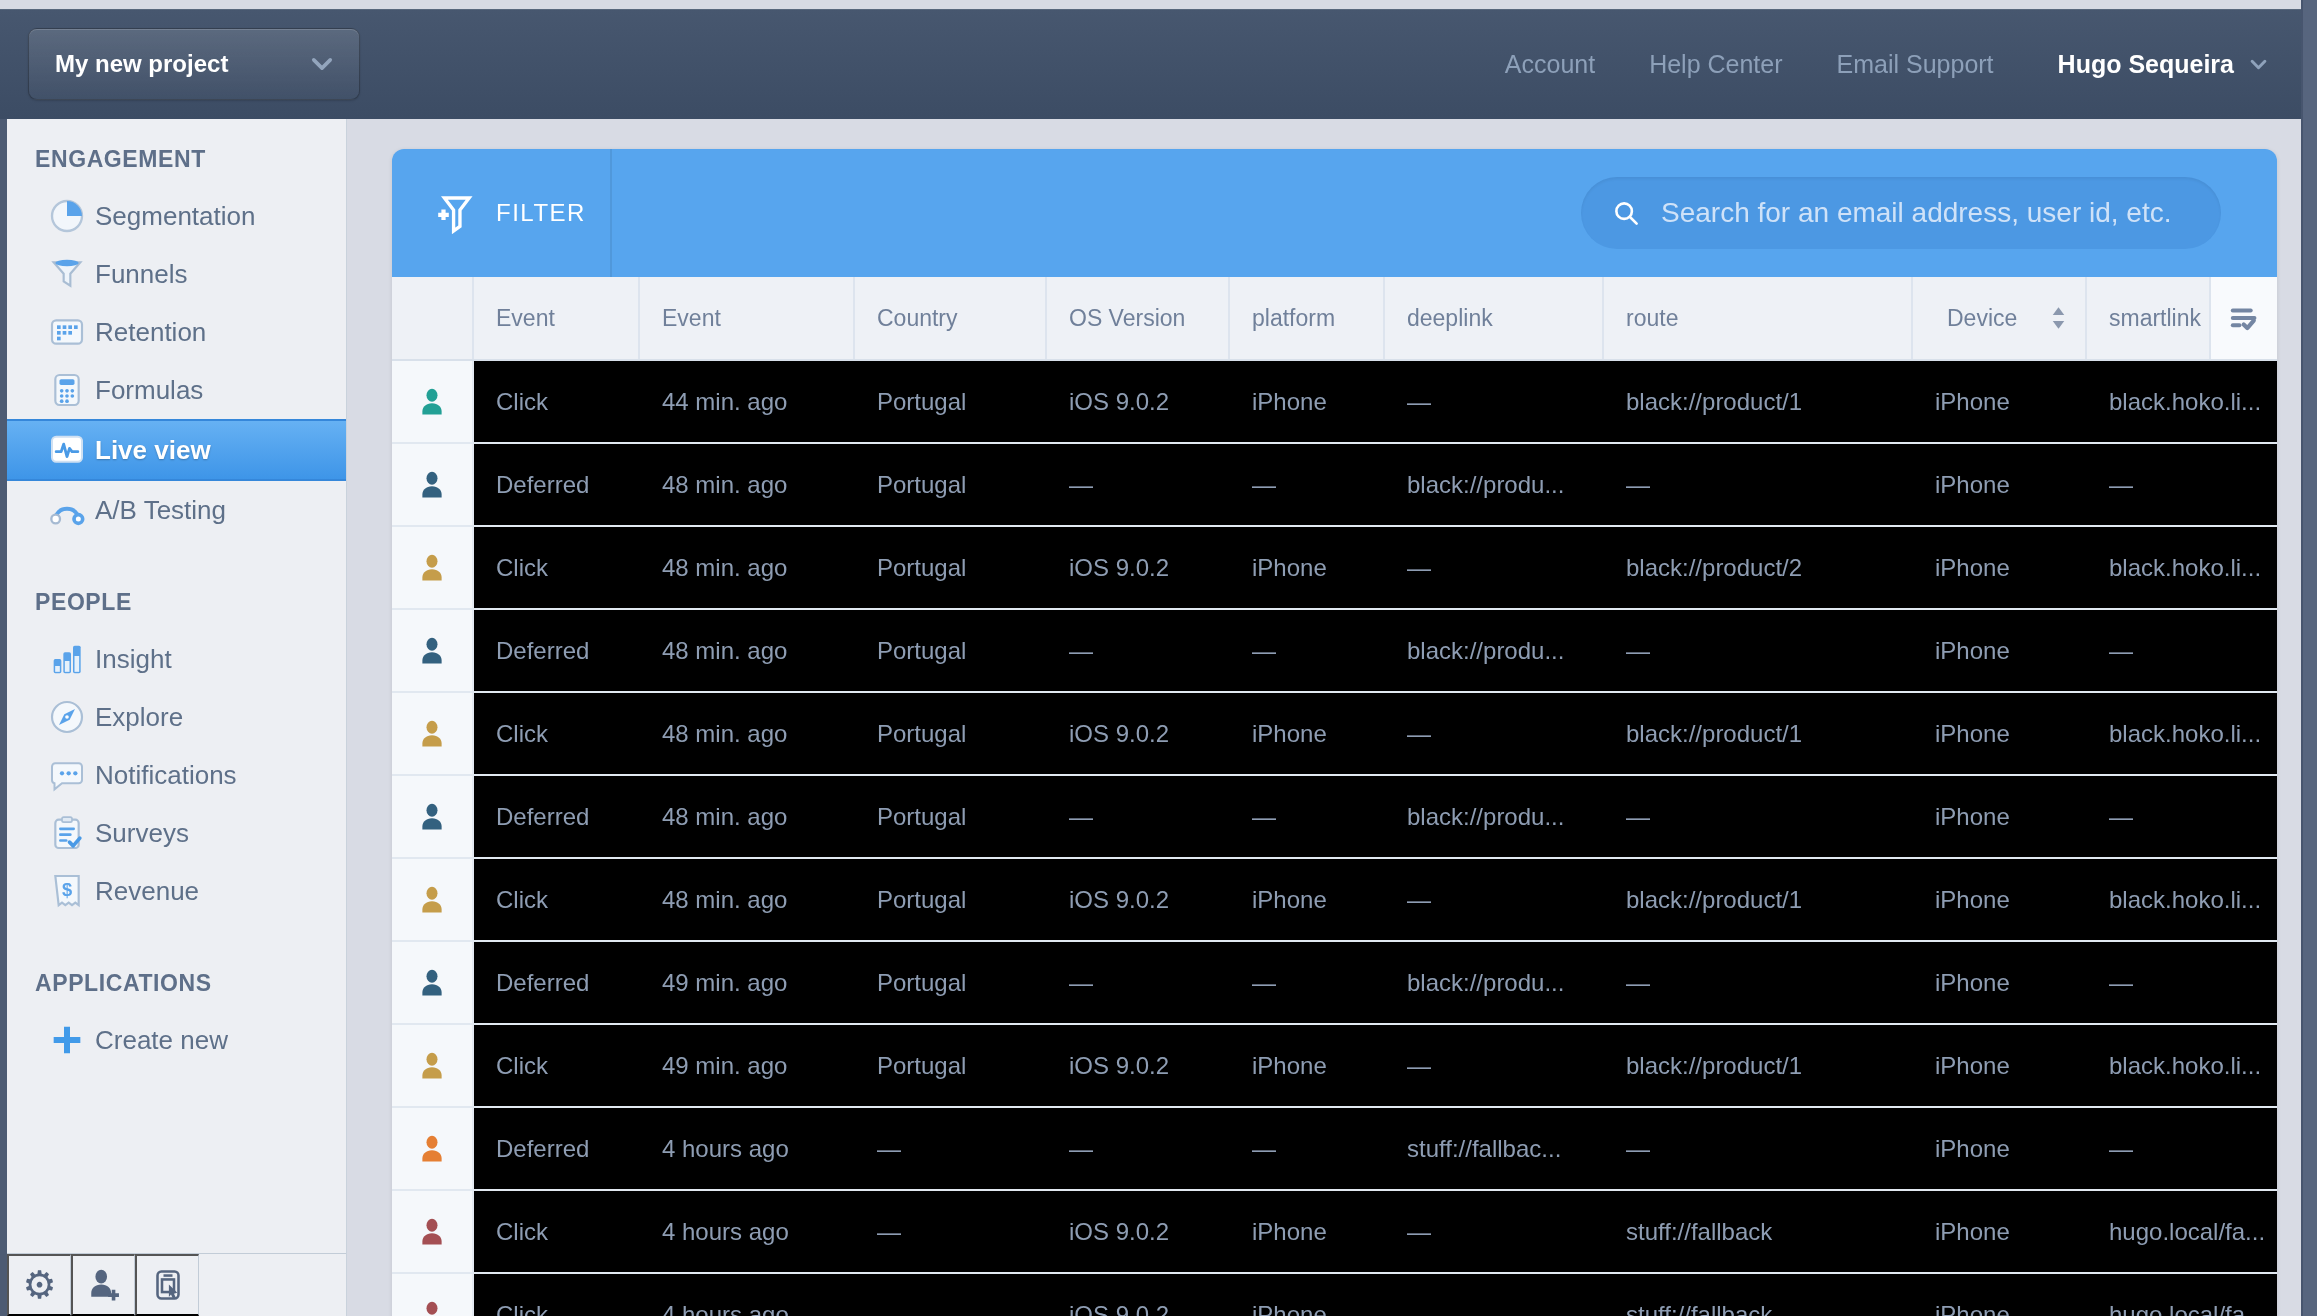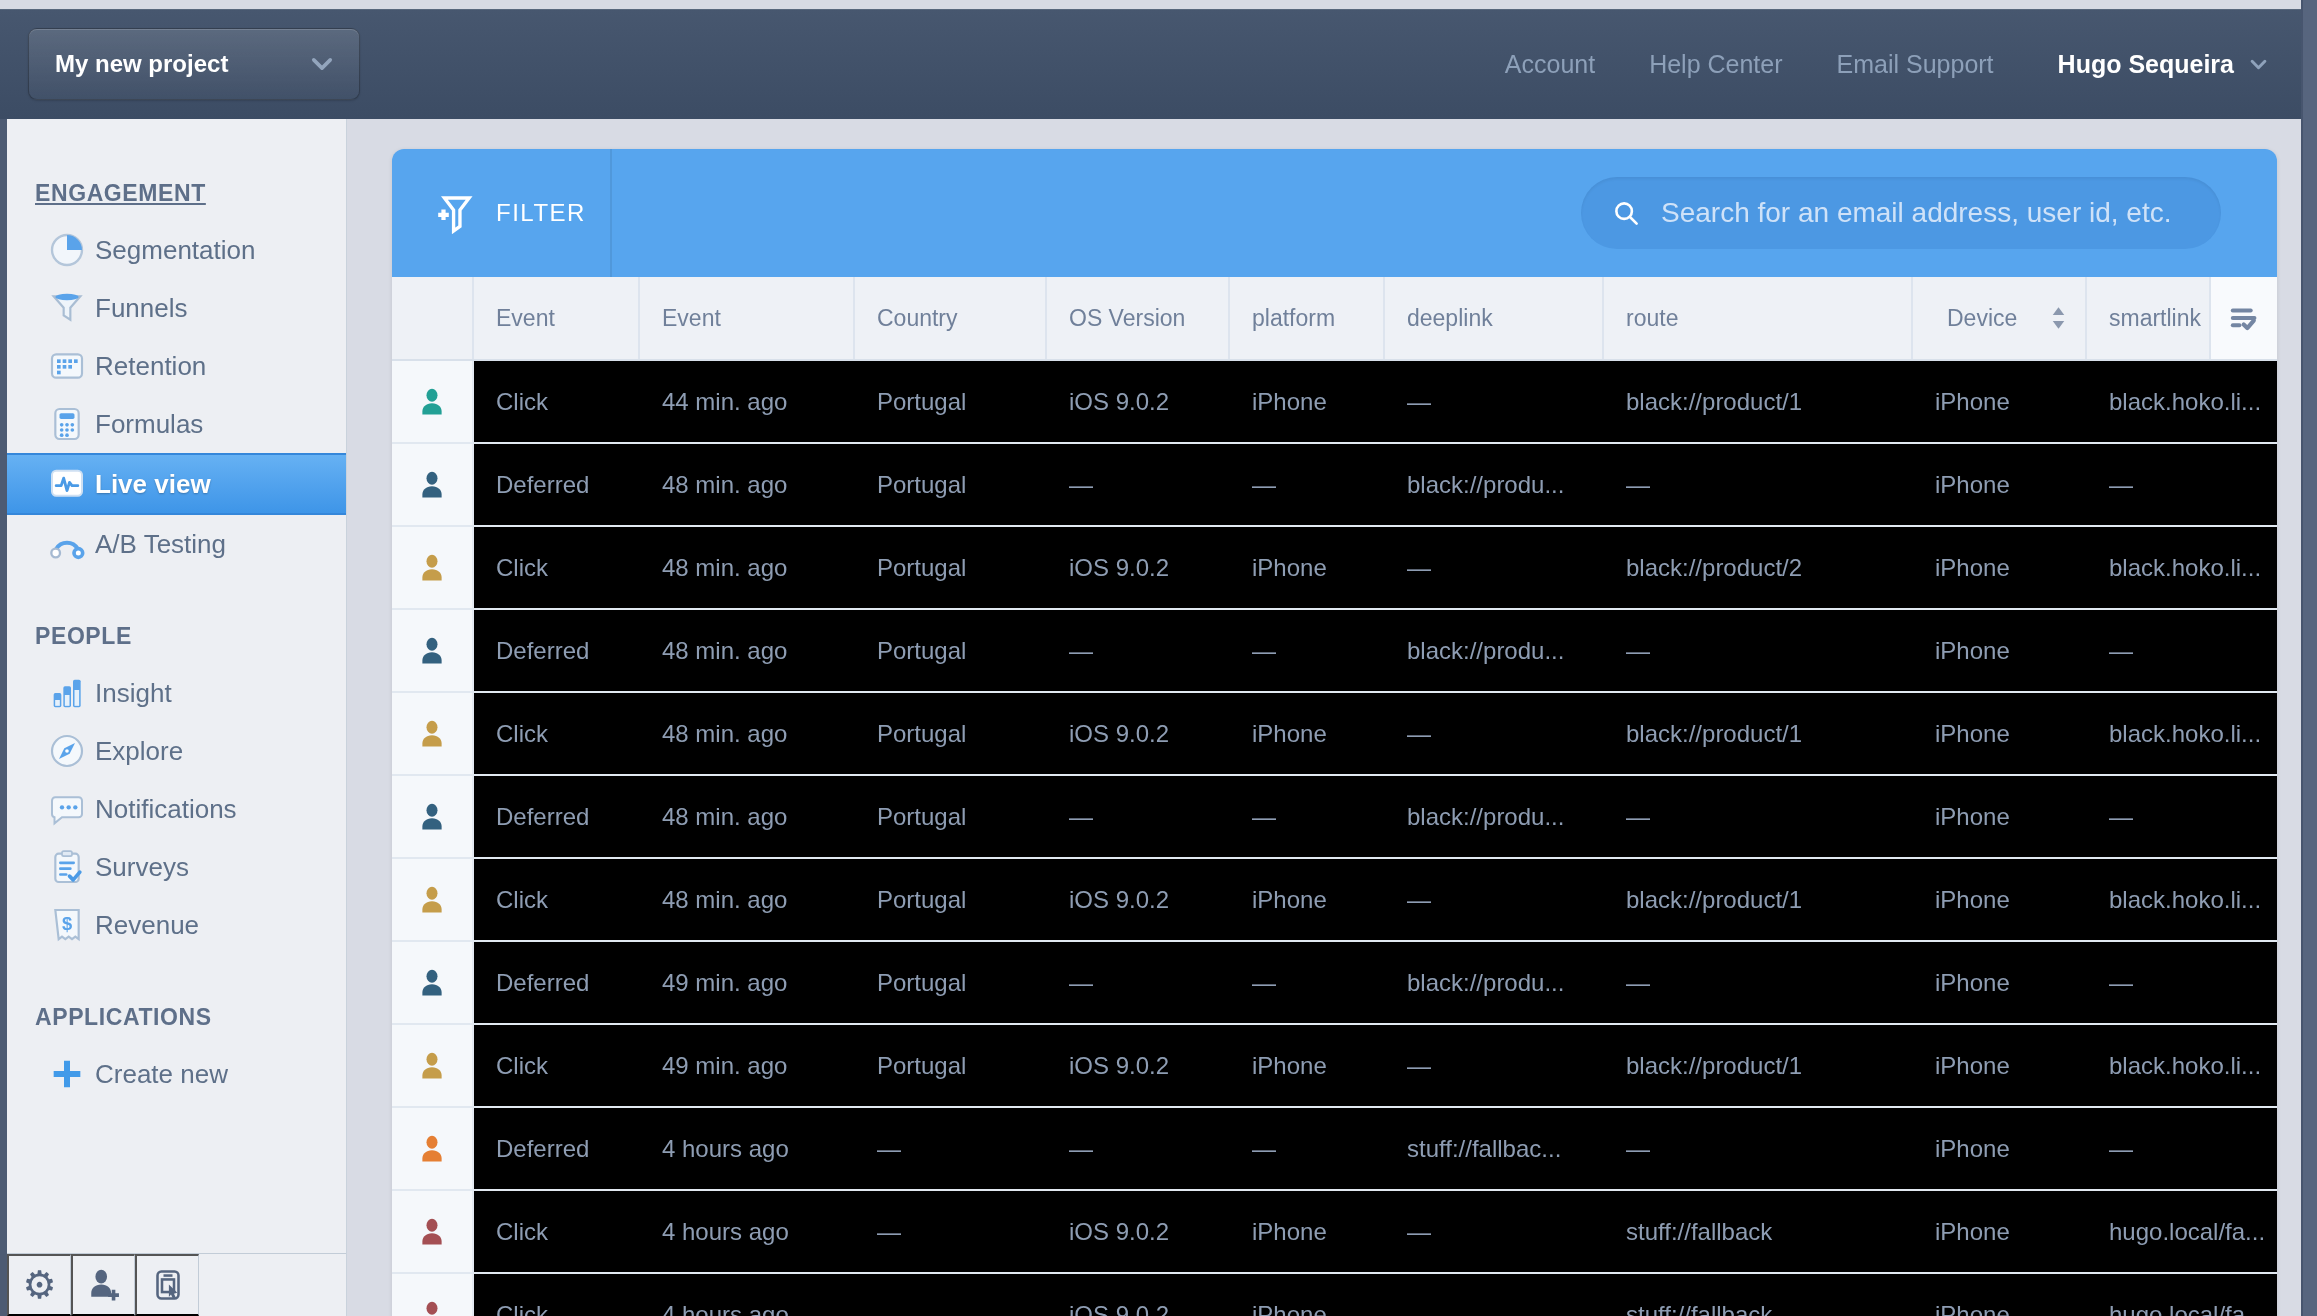--- a/index.html
+++ b/index.html
@@ -23,21 +23,21 @@
   .user-menu{margin-left:64px;margin-right:46px;display:flex;gap:16px;align-items:center;
           background:none;border:none;cursor:pointer;padding:0;}
   .user-name{color:#fff;font-weight:bold;font-size:25px;}
 
   
   .left-strip{position:absolute;left:0;top:110px;width:7px;bottom:0;background:#4d5b73;}
   .sidebar{position:absolute;left:7px;top:110px;width:340px;bottom:0;background:#edeff3;
            border-right:1px solid #c9d2dc;box-sizing:border-box;}
   .section-title{margin:50px 0 14px 28px;font-size:23px;font-weight:bold;color:#5e6f89;
            letter-spacing:.6px;}
-  .side-section:first-child .section-title{margin-top:70px;text-decoration:underline;}
+  .side-section:first-child .section-title{margin-top:36px;}
   .side-item{height:58px;display:flex;align-items:center;gap:8px;padding-left:40px;
            font-size:26px;color:#5e7089;cursor:pointer;box-sizing:border-box;}
   .side-item .icn{width:40px;height:40px;display:flex;align-items:center;justify-content:center;flex:none;}
   .side-item .icn svg{width:40px;height:40px;}
   .side-item.active{background:linear-gradient(#66b1f3,#3e95e8);
            border-top:2px solid #3587da;border-bottom:2px solid #3587da;
            color:#fff;font-weight:bold;text-shadow:0 1px 2px rgba(0,0,0,.25);height:62px;}
   .sidebar-footer{position:absolute;left:0;right:0;bottom:0;height:62px;
            border-top:1px solid #c2ccd7;display:flex;background:#edeff3;}
   .foot-btn{width:64px;display:flex;align-items:center;justify-content:center;

